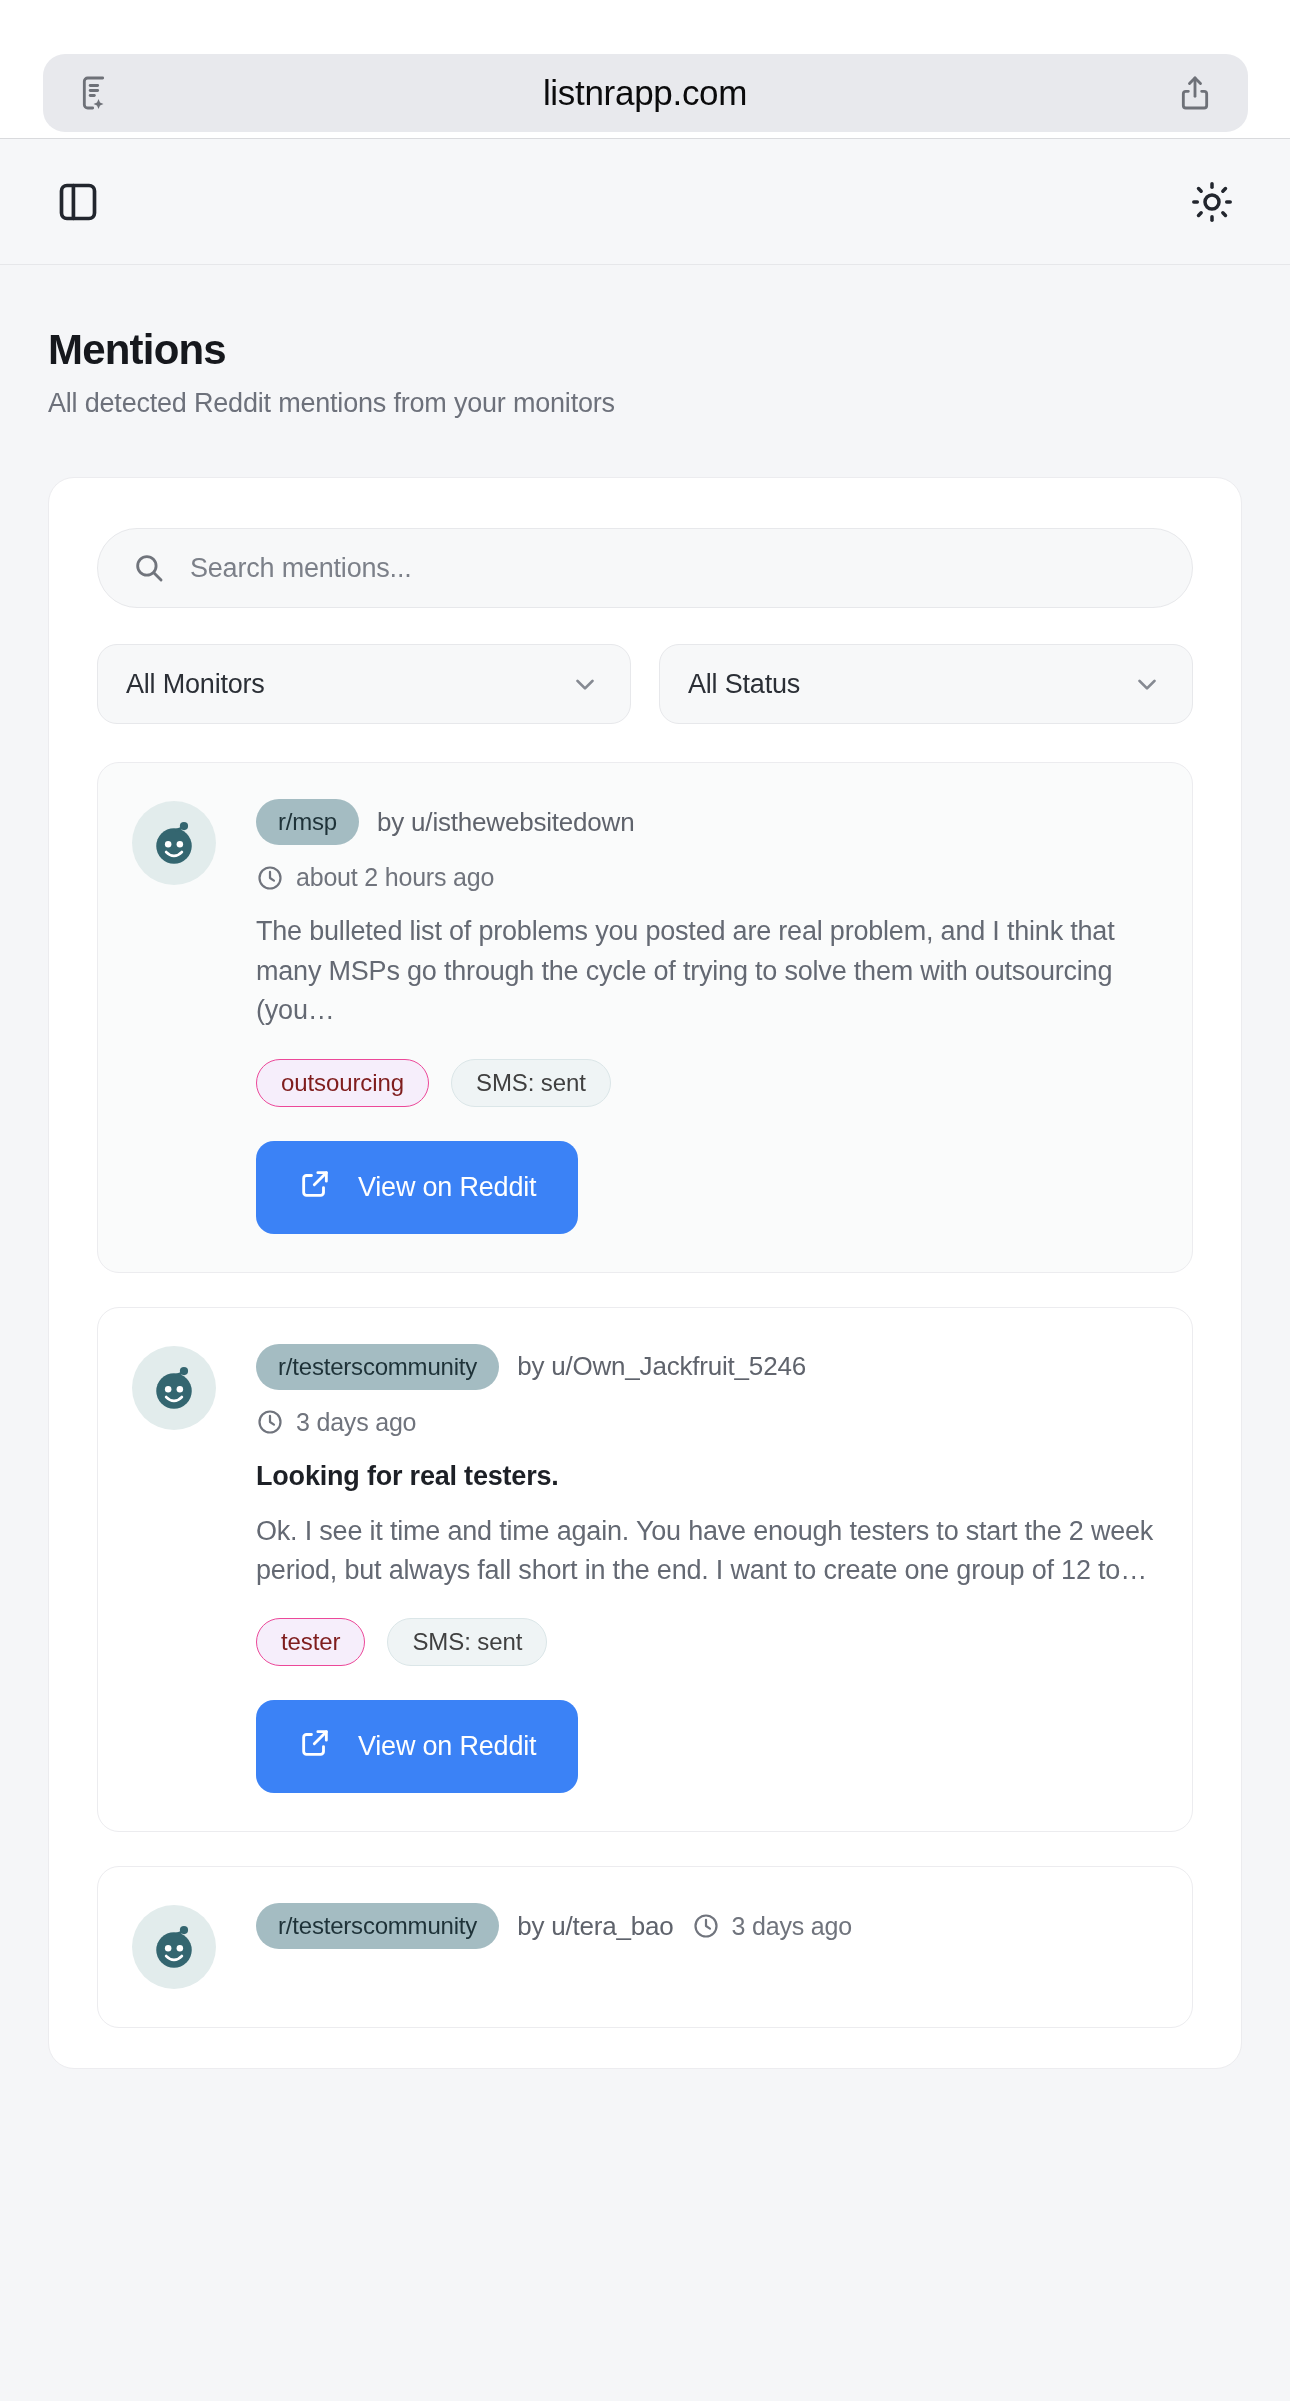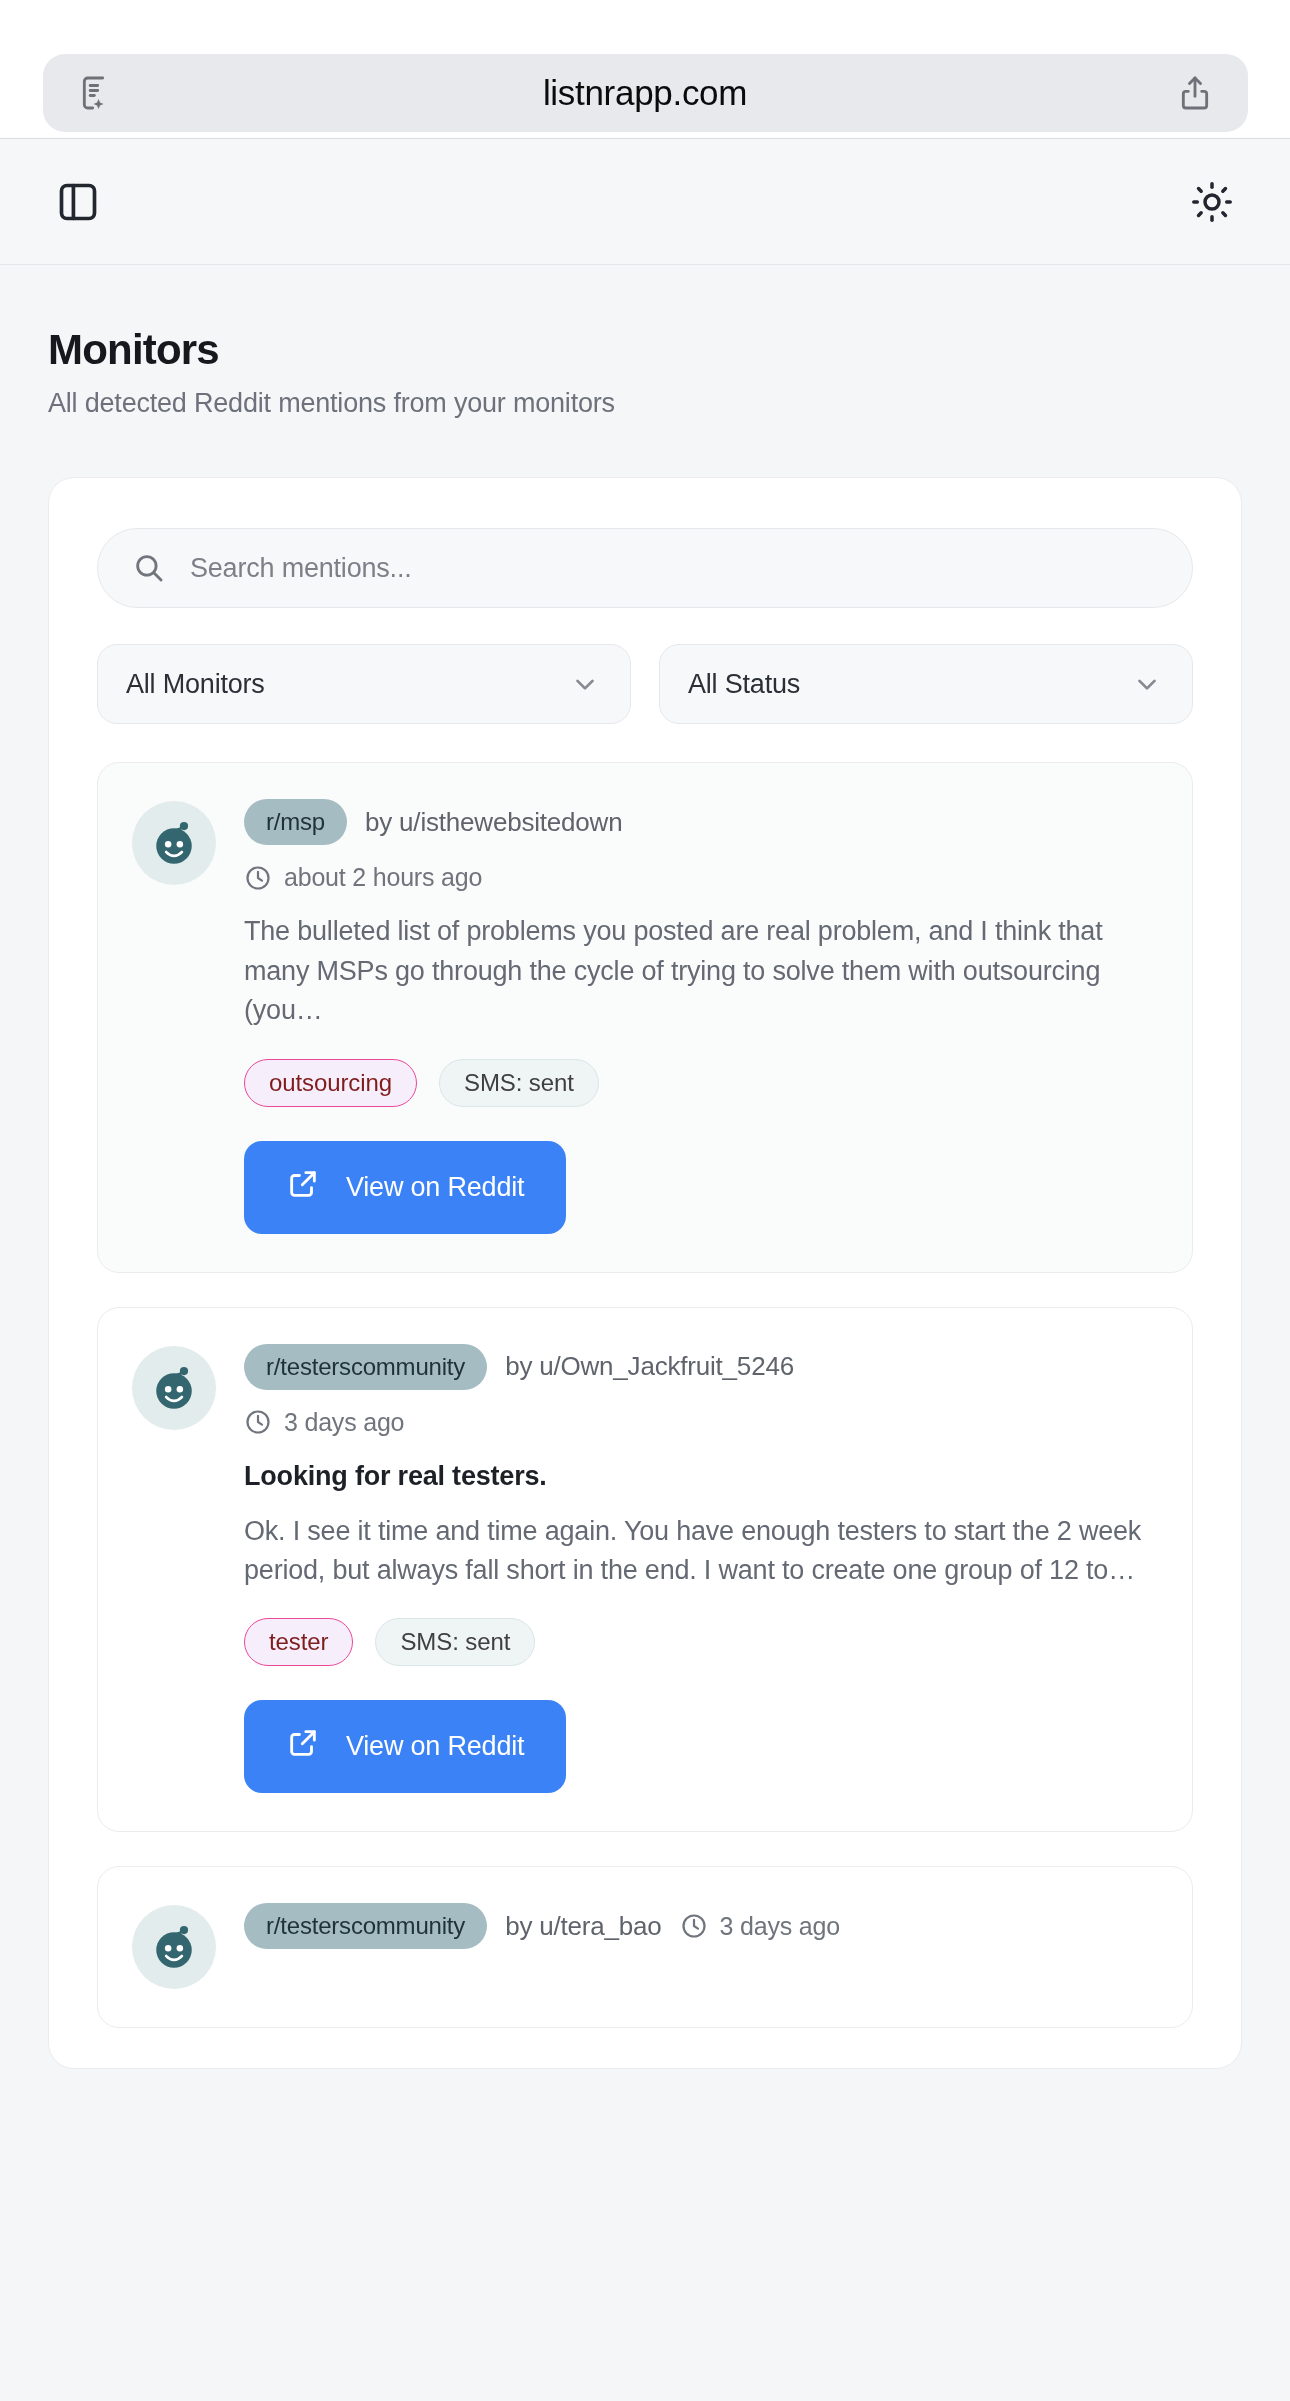--- a/index.html
+++ b/index.html
@@ -150,21 +150,21 @@
   .chev { color: #868a92; display:flex; }
 
   
   .cards { margin-top: 38px; display: flex; flex-direction: column; gap: 34px; }
   .card {
     border: 1px solid #ececef;
     border-radius: 22px;
     background: #fafbfb;
     padding: 36px 34px 38px 34px;
     display: flex;
-    gap: 28px;
+    gap: 40px;
   }
   .card.plain { background: #ffffff; }
 
   .avatar {
     flex: 0 0 84px;
     width: 84px;
     height: 84px;
     border-radius: 50%;
     background: #e2ecec;
     display: flex;
@@ -303,21 +303,21 @@
         <line x1="18.2" y1="18.2" x2="19.7" y2="19.7"></line>
         <line x1="1.6" y1="12" x2="3.6" y2="12"></line>
         <line x1="20.4" y1="12" x2="22.4" y2="12"></line>
         <line x1="4.3" y1="19.7" x2="5.8" y2="18.2"></line>
         <line x1="18.2" y1="5.8" x2="19.7" y2="4.3"></line>
       </svg>
     </span>
   </div>
 
   <div class="page">
-    <h1 class="page-title">Monitors</h1>
+    <h1 class="page-title">Mentions</h1>
     <div class="page-subtitle">All detected Reddit mentions from your monitors</div>
 
     <div class="panel">
 
       <div class="search-wrap">
         <div class="search-box">
           <span class="search-icon">
             <svg width="34" height="34" viewBox="0 0 24 24" fill="none" stroke="currentColor" stroke-width="2" stroke-linecap="round">
               <circle cx="10.5" cy="10.5" r="6.5"></circle>
               <line x1="15.4" y1="15.4" x2="20.5" y2="20.5"></line>

